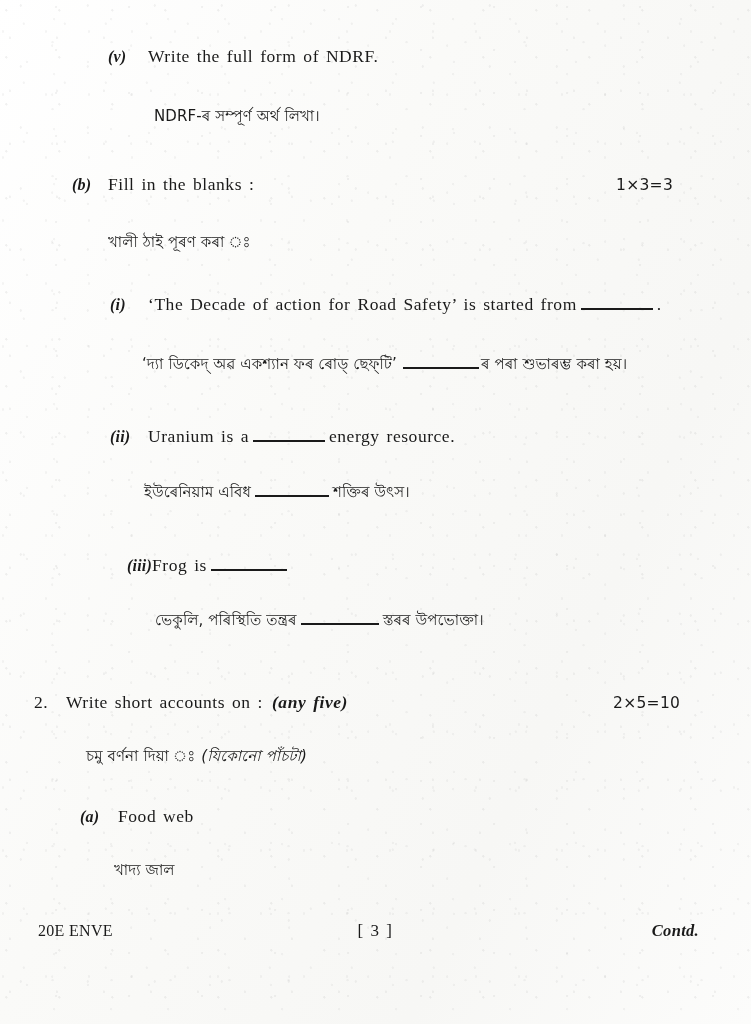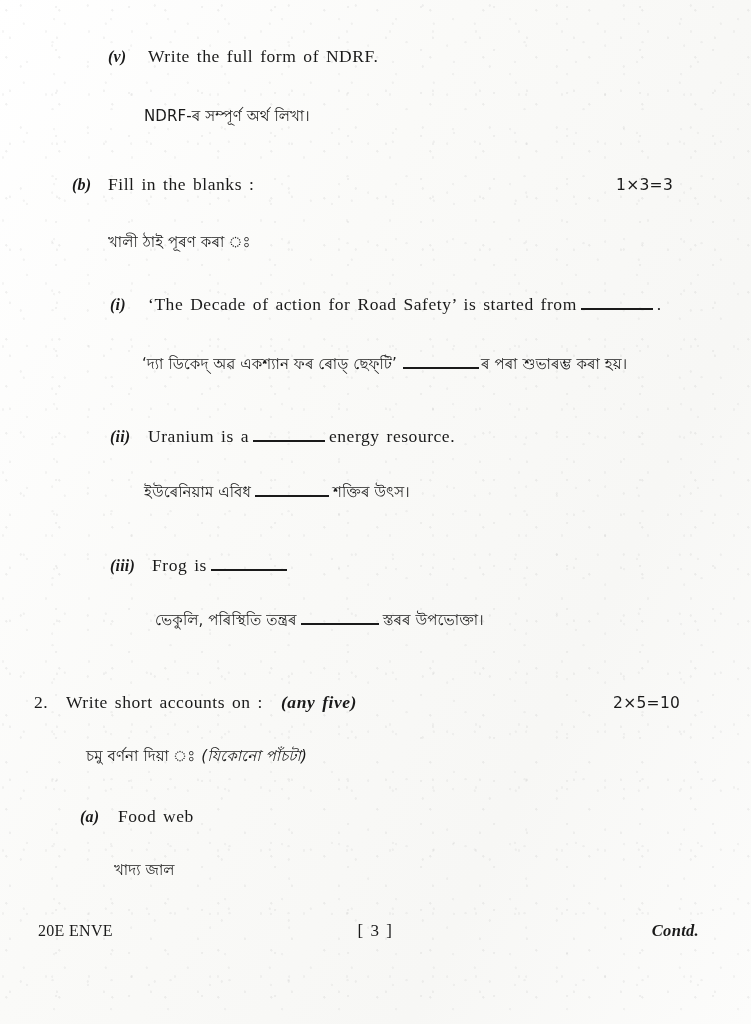--- a/index.html
+++ b/index.html
@@ -129,21 +129,21 @@
 <body>
 
 <div id="paper"></div>
 
 <div id="page">
 
   <div class="row" style="left:108px; top:46px;">
     <span class="label" style="width:40px; display:inline-block;">(v)</span>
     <span class="en">Write the full form of NDRF.</span>
   </div>
-  <div class="row" style="left:144px; top:104px;">
+  <div class="row" style="left:154px; top:104px;">
     <span class="as">NDRF-ৰ সম্পূৰ্ণ অৰ্থ লিখা।</span>
   </div>
 
   <div class="row" style="left:72px; top:174px;">
     <span class="label" style="width:36px; display:inline-block;">(b)</span>
     <span class="en">Fill in the blanks :</span>
   </div>
   <div class="marks" style="left:616px; top:176px;">1×3=3</div>
   <div class="row" style="left:108px; top:230px;">
     <span class="as">খালী ঠাই পূৰণ কৰা ঃ</span>
@@ -167,34 +167,34 @@
     <span class="blank" style="width:72px;"></span>
     <span class="en">energy resource.</span>
   </div>
   <div class="row" style="left:144px; top:480px;">
     <span class="as">ইউৰেনিয়াম এবিধ</span>
     <span class="blank" style="width:74px;"></span>
     <span class="as">শক্তিৰ উৎস।</span>
   </div>
 
   <div class="row" style="left:110px; top:555px;">
-    <span class="label" style="width:42px; display:inline-block;">(iii)</span>
+    <span class="label" style="width:42px; display:inline-block;text-align:right;">(iii)</span>
     <span class="en">Frog is</span>
     <span class="blank" style="width:76px;"></span>
   </div>
   <div class="row" style="left:144px; top:608px;margin-left:11px;">
     <span class="as">ভেকুলি, পৰিস্থিতি তন্ত্ৰৰ</span>
     <span class="blank" style="width:78px;"></span>
     <span class="as">স্তৰৰ উপভোক্তা।</span>
   </div>
 
   <div class="row" style="left:34px; top:692px;">
     <span class="qnum" style="width:32px; display:inline-block;">2.</span>
     <span class="en">Write short accounts on :</span>
-    <span class="en bolditalic" style="margin-left:18px;">(any five)</span>
+    <span class="en bolditalic" style="margin-left:9px;">(any five)</span>
   </div>
   <div class="marks" style="left:613px; top:694px;">2×5=10</div>
   <div class="row" style="left:86px; top:744px;">
     <span class="as">চমু বৰ্ণনা দিয়া ঃ</span>
     <span class="as as-it" style="margin-left:6px;">(যিকোনো পাঁচটা)</span>
   </div>
 
   <div class="row" style="left:80px; top:806px;">
     <span class="label" style="width:38px; display:inline-block;">(a)</span>
     <span class="en">Food web</span>

